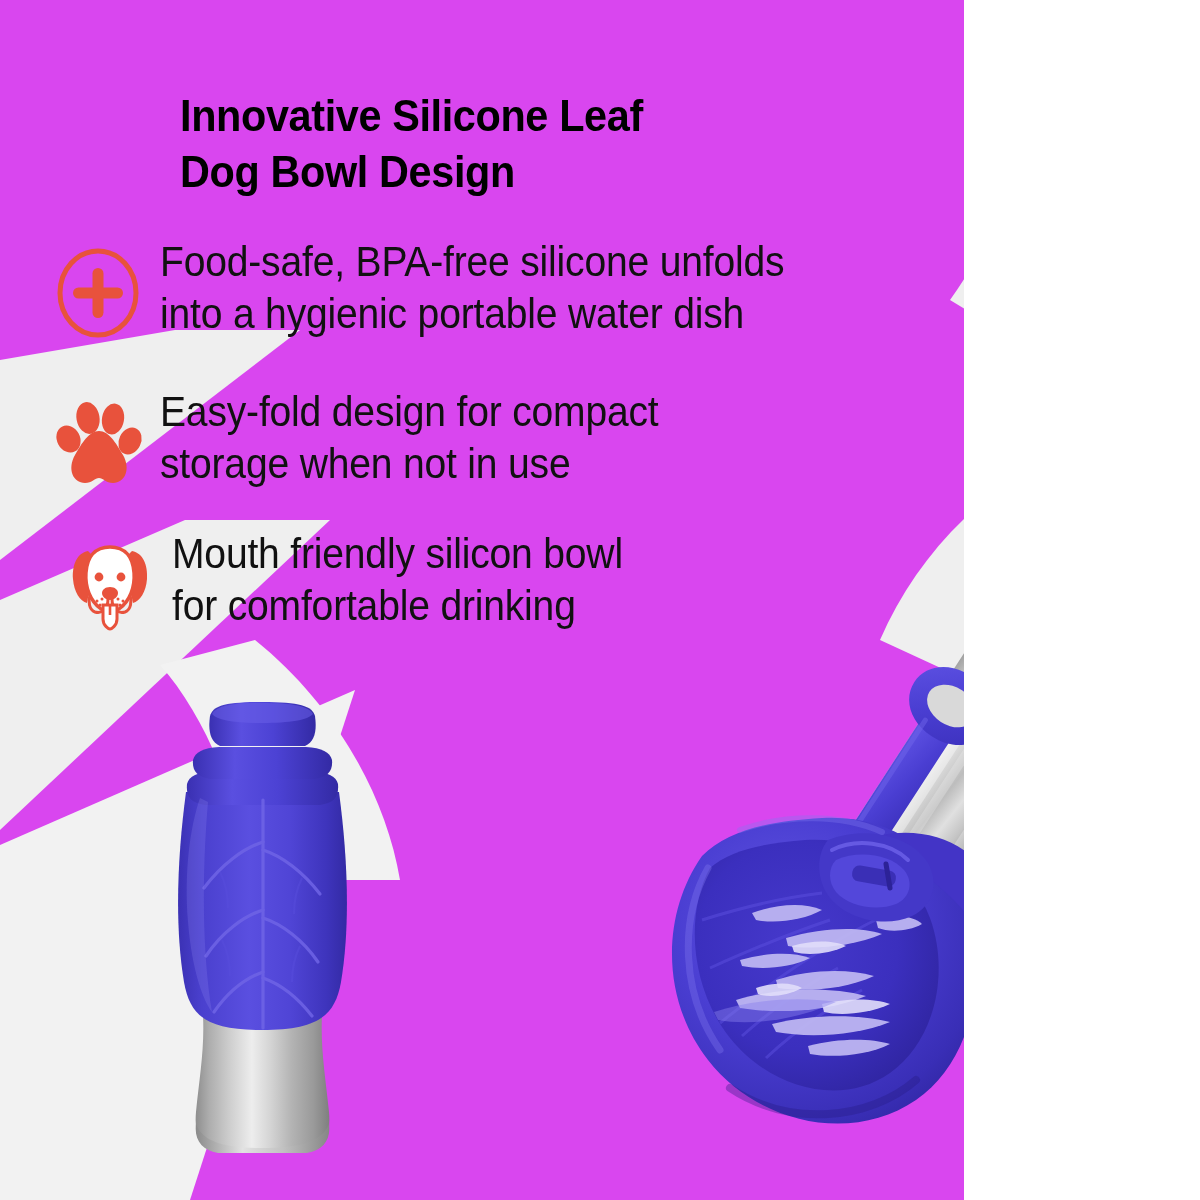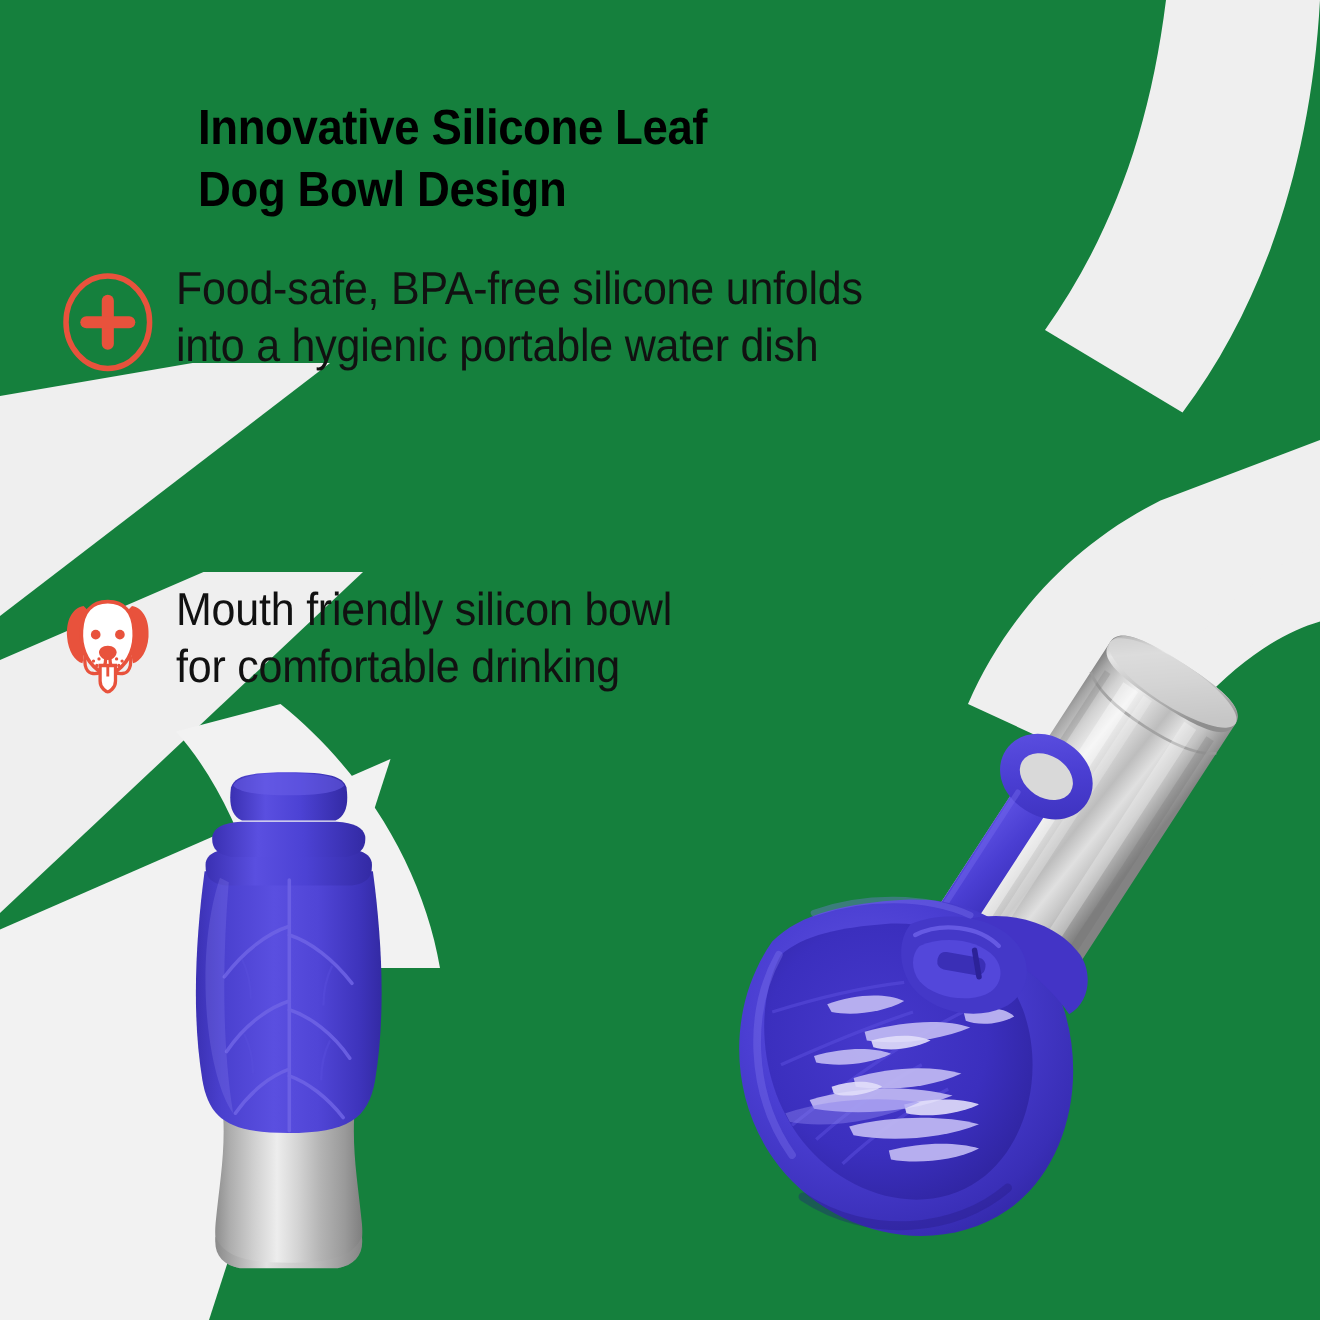--- a/index.html
+++ b/index.html
@@ -2,23 +2,23 @@
 <html><head>
 <meta charset="utf-8">
 <style>
   html, body {
     margin: 0;
     padding: 0;
     background: #ffffff;
   }
   #canvas {
     position: relative;
-    width: 1200px;
+    width: 964px;
     height: 1200px;
-    background: #15803d;
+    background: #d946ef;
     overflow: hidden;
     font-family: "Liberation Sans", sans-serif;
   }
 
   
   .bg-layer {
     position: absolute;
     inset: 0;
     pointer-events: none;
   }
@@ -63,21 +63,21 @@
     color: #111111;
     letter-spacing: -0.2px;
     transform: scaleX(0.93);
     transform-origin: left top;
     white-space: nowrap;
   }
   .bullet .btext .bl { display: block; }
 
   #bullet-0 { left: 52px; top: 236px; }
   #bullet-1 { left: 52px; top: 386px; }
-  #bullet-2 { left: 52px; top: 528px; }
+  #bullet-2 { left: 64px; top: 528px; }
 
   
   #bullet-0 .icon-wrap { margin-top: 4px; }
   #bullet-1 .icon-wrap { margin-top: 4px; }
   #bullet-2 .icon-wrap { margin-top: 6px; }
 
   
   #product-folded {
     position: absolute;
     left: 160px;
@@ -129,20 +129,39 @@
         <rect x="37.5" y="21" width="11" height="50" rx="5.5" fill="#E8523C"></rect>
         <rect x="18" y="40.5" width="50" height="11" rx="5.5" fill="#E8523C"></rect>
       </svg>
     </div>
     <div class="btext">
       <span class="bl">Food-safe, BPA-free silicone unfolds</span>
       <span class="bl">into a hygienic portable water dish</span>
     </div>
   </div>
 
+  <div class="bullet" id="bullet-1">
+    <div class="icon-wrap">
+      <svg width="86" height="92" viewBox="0 0 86 92">
+        <g fill="#E8523C">
+          <ellipse cx="33" cy="21" rx="11.5" ry="16" transform="rotate(-10 33 21)"></ellipse>
+          <ellipse cx="58" cy="22" rx="11" ry="15.5" transform="rotate(10 58 22)"></ellipse>
+          <ellipse cx="13.5" cy="42" rx="11.5" ry="14" transform="rotate(-28 13.5 42)"></ellipse>
+          <ellipse cx="75" cy="44" rx="11" ry="14" transform="rotate(26 75 44)"></ellipse>
+          <path d="M44,34 C54,34 61,46 68,58 C76,72 70,86 58,86
+                   C51,86 48,81 44,81 C40,81 37,86 30,86
+                   C18,86 12,72 20,58 C27,46 34,34 44,34 Z"></path>
+        </g>
+      </svg>
+    </div>
+    <div class="btext">
+      <span class="bl">Easy-fold design for compact</span>
+      <span class="bl">storage when not in use</span>
+    </div>
+  </div>
 
   <div class="bullet" id="bullet-2">
     <div class="icon-wrap">
       <svg width="86" height="92" viewBox="0 0 86 92">
         <g>
 
           <path d="M21,12 C10,14 5,26 6,40 C7,53 13,62 20,64
                    C23,52 23,28 25,16 Z" fill="#E8523C"></path>
           <path d="M65,12 C76,14 81,26 80,40 C79,53 73,62 66,64
                    C63,52 63,28 61,16 Z" fill="#E8523C"></path>

